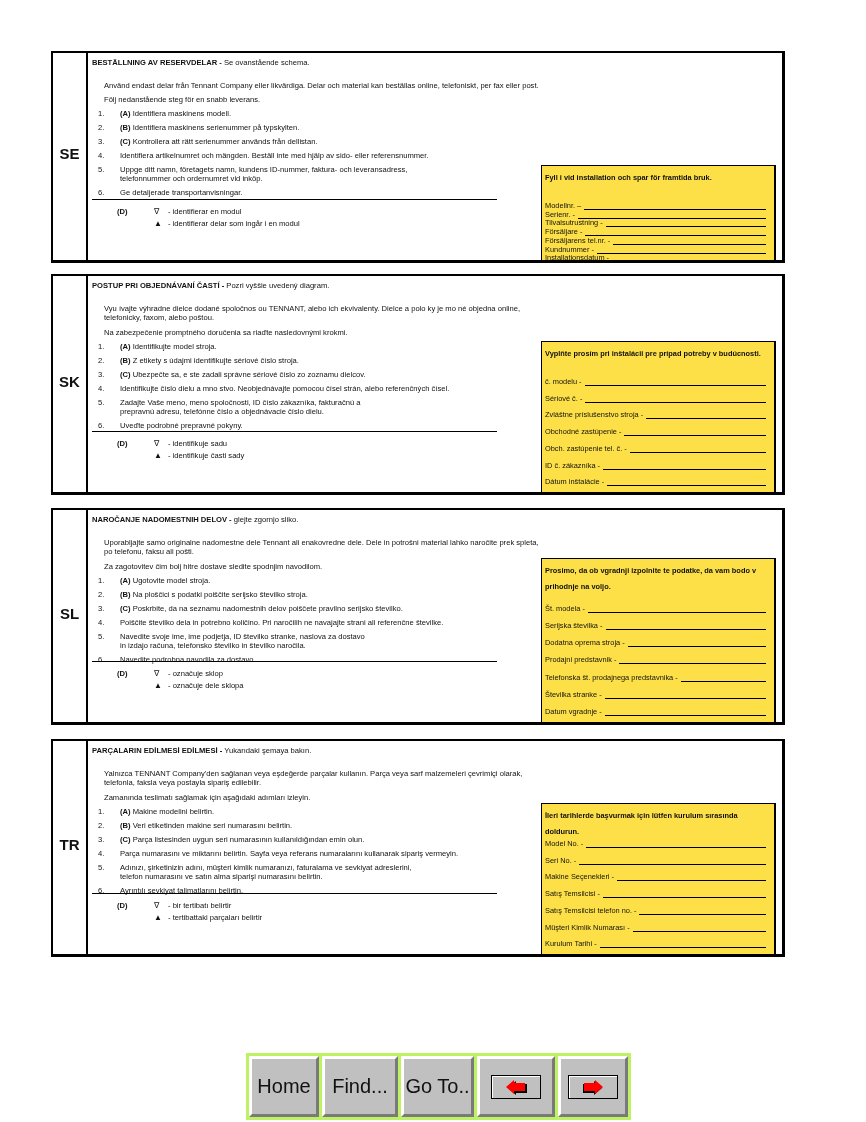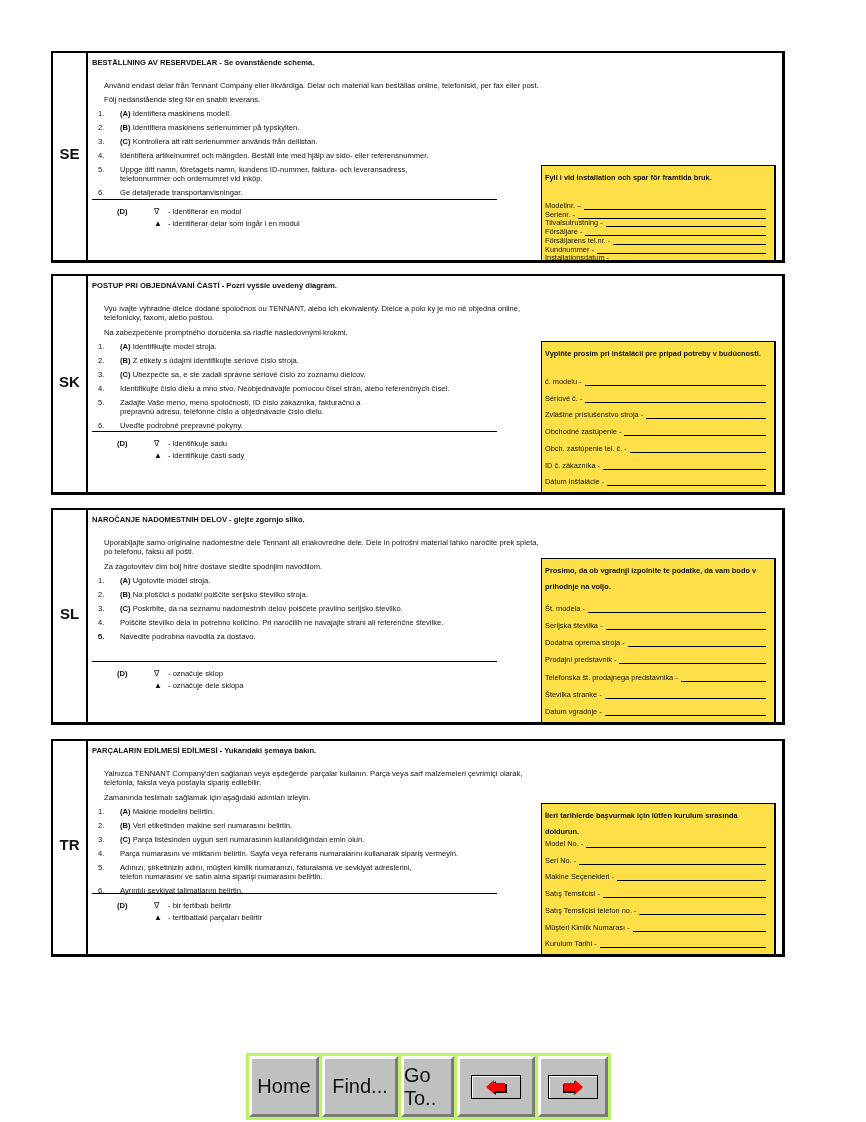--- a/index.html
+++ b/index.html
@@ -2,21 +2,21 @@
 <html><head>
 <meta charset="utf-8">
 <style>
   html, body { margin: 0; padding: 0; background: #ffffff; }
   body { width: 866px; height: 1122px; position: relative; font-family: "Liberation Sans", sans-serif; color: #111; overflow: hidden; }
   .section { position: absolute; left: 51px; width: 734px; border: 2px solid #000; border-bottom-width: 3px; border-right-width: 3px; box-sizing: border-box; }
   .lang-col { position: absolute; left: 0; top: 0; bottom: 0; width: 33px; border-right: 2px solid #000; }
   .lang-code { position: absolute; left: 0; width: 33px; text-align: center; font-weight: bold; font-size: 15px; }
   .content { position: absolute; left: 39px; top: 0; right: 0; bottom: 0; font-size: 7.6px; line-height: 9px; }
   .title { position: absolute; left: 0; top: 5px; font-weight: bold; font-size: 7.6px; white-space: nowrap; }
-  .title .sub { font-weight: bold; }
+  .title .sub { font-weight: normal; }
   .intro { position: absolute; left: 12px; width: 510px; white-space: pre-line; }
   .steps { position: absolute; left: 6px; width: 400px; margin: 0; padding: 0; list-style: none; }
   .step { position: relative; padding-left: 22px; margin-bottom: 5px; white-space: pre-line; }
   .step .num { position: absolute; left: 0; top: 0; }
   .step .tag { font-weight: bold; }
   .legend-rule { position: absolute; left: 0; width: 405px; border-top: 1px solid #000; }
   .legend { position: absolute; left: 25px; }
   .legend .d { position: absolute; left: 0; top: 0; font-weight: bold; }
   .legend .row { position: absolute; left: 37px; white-space: nowrap; }
   .legend .sym { display: inline-block; width: 14px; font-size: 8px; }
@@ -152,21 +152,22 @@
       <div class="content">
         <div class="title"><span>NAROČANJE NADOMESTNIH DELOV - </span><span class="sub">glejte zgornjo sliko.</span></div>
         <div class="intro" style="top:28px">Uporabljajte samo originalne nadomestne dele Tennant ali enakovredne dele. Dele in potrošni material lahko naročite prek spleta,
 po telefonu, faksu ali pošti.</div>
         <div class="intro" style="top:52px">Za zagotovitev čim bolj hitre dostave sledite spodnjim navodilom.</div>
         <ol class="steps" style="top:66px">
           <li class="step"><span class="num">1.</span><span class="tag">(A)</span><span> Ugotovite model stroja.</span></li>
           <li class="step"><span class="num">2.</span><span class="tag">(B)</span><span> Na ploščici s podatki poiščite serijsko številko stroja.</span></li>
           <li class="step"><span class="num">3.</span><span class="tag">(C)</span><span> Poskrbite, da na seznamu nadomestnih delov poiščete pravilno serijsko številko.</span></li>
           <li class="step"><span class="num">4.</span><span class="tag"></span><span>Poiščite številko dela in potrebno količino. Pri naročilih ne navajajte strani ali referenčne številke.</span></li>
-          <li class="step"><span class="num">5.</span><span class="tag"></span></li>
+          <li class="step"><span class="num">5.</span><span class="tag"></span><span>Navedite svoje ime, ime podjetja, ID številko stranke, naslova za dostavo
+in izdajo računa, telefonsko številko in številko naročila.</span></li>
           <li class="step"><span class="num">6.</span><span class="tag"></span><span>Navedite podrobna navodila za dostavo.</span></li>
         </ol>
         <div class="legend-rule" style="top:151px"></div>
         <div class="legend" style="top:159px">
           <span class="d">(D)</span>
           <div class="row" style="top:0"><span class="sym">∇</span><span>- označuje sklop</span></div>
           <div class="row" style="top:12px"><span class="sym">▲</span><span>- označuje dele sklopa</span></div>
         </div>
         <div class="form" style="top:48px">
           <div class="form-title">Prosimo, da ob vgradnji izpolnite te podatke, da vam bodo v prihodnje na voljo.</div>
@@ -260,21 +261,21 @@
     </div>
   </div>
 
 <div class="navbar">
   <div class="nbtn" style="width:70px">
       <span>Home</span>
     </div>
   <div class="nbtn" style="width:76px">
       <span>Find...</span>
     </div>
-  <div class="nbtn" style="width:53px">
+  <div class="nbtn" style="width:73px">
       <span>Go To..</span>
     </div>
   <div class="nbtn" style="width:78px">
     <div class="arrow-frame">
       <svg width="26" height="16" viewBox="0 0 26 16">
         <polygon points="3,8 11,1 11,4 22,4 22,13 11,13 11,15" fill="#000" transform="translate(2,1)"></polygon>
         <polygon points="3,8 11,1 11,4 22,4 22,12 11,12 11,15" fill="#ff0000"></polygon>
       </svg>
     </div>
   </div>

